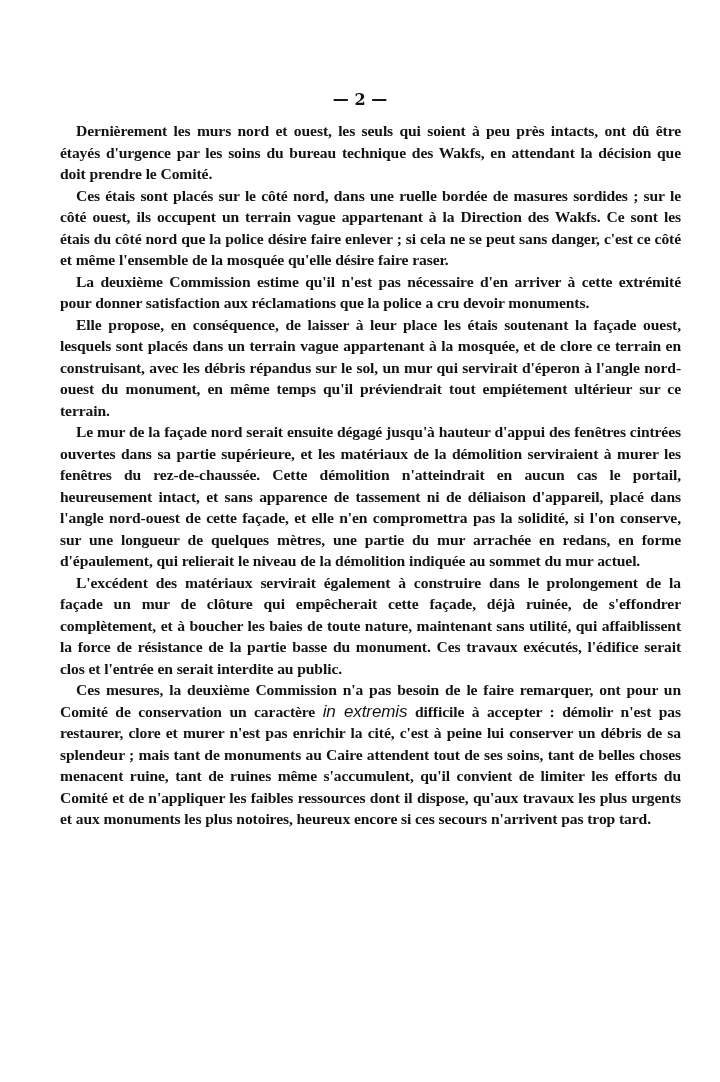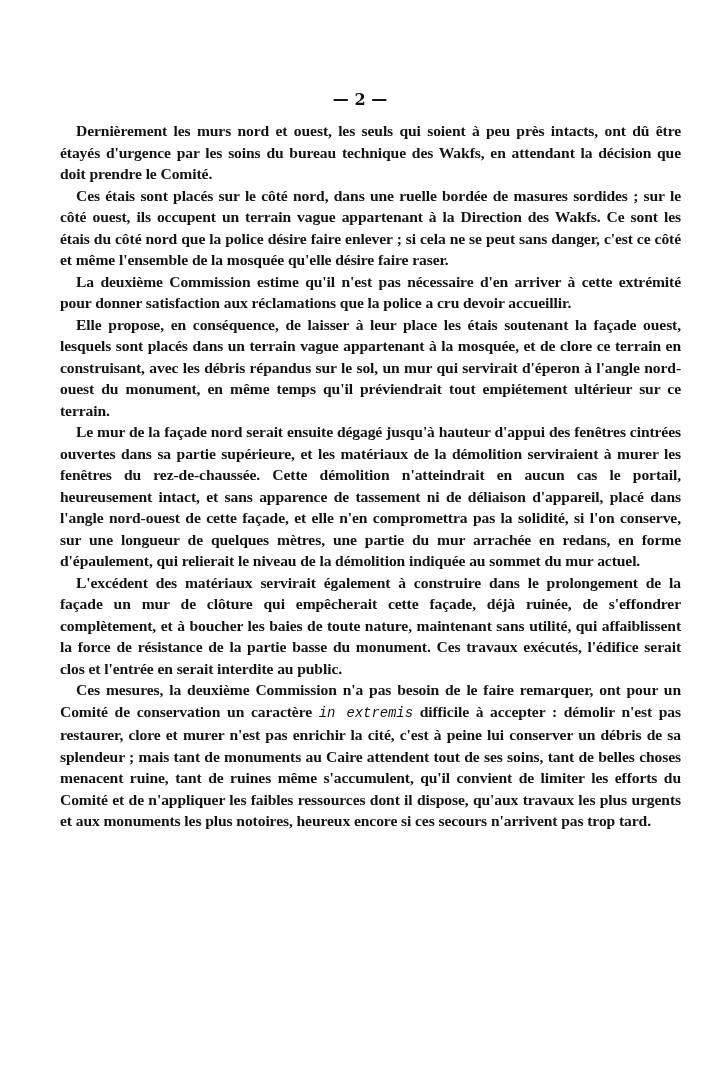--- a/index.html
+++ b/index.html
@@ -7,28 +7,28 @@
   .page-number {
     position: absolute; top: 90px; left: 0; width: 720px; text-align: center;
     font-family: "DejaVu Serif", serif; font-weight: bold; font-size: 16px; color: #111;
   }
   .text {
     position: absolute; top: 120px; left: 60px; width: 621px;
     font-family: "Liberation Serif", serif; font-size: 15.6px; line-height: 21.5px;
     color: #141414; text-align: justify; font-weight: bold; letter-spacing: -0.1px;
   }
   .text p { margin: 0; text-indent: 16px; }
-  .text em { font-style: italic; font-weight: normal; font-family: Liberation Mono, monospace; font-size: 14px; margin-top: 8px; }
+  .text em { font-style: italic; font-weight: normal; font-family: Liberation Sans, sans-serif; font-size: 17px; margin-top: 8px; }
 </style>
 </head>
 <body>
 
 <div class="page-number">— 2 —</div>
 
 <div class="text">
   <p>Dernièrement les murs nord et ouest, les seuls qui soient à peu près intacts, ont dû être étayés d'urgence par les soins du bureau technique des Wakfs, en attendant la décision que doit prendre le Comité.</p>
   <p>Ces étais sont placés sur le côté nord, dans une ruelle bordée de masures sordides ; sur le côté ouest, ils occupent un terrain vague appartenant à la Direction des Wakfs. Ce sont les étais du côté nord que la police désire faire enlever ; si cela ne se peut sans danger, c'est ce côté et même l'ensemble de la mosquée qu'elle désire faire raser.</p>
-  <p>La deuxième Commission estime qu'il n'est pas nécessaire d'en arriver à cette extrémité pour donner satisfaction aux réclamations que la police a cru devoir accueillir.</p>
+  <p>La deuxième Commission estime qu'il n'est pas nécessaire d'en arriver à cette extrémité pour donner satisfaction aux réclamations que la police a cru devoir monuments.</p>
   <p>Elle propose, en conséquence, de laisser à leur place les étais soutenant la façade ouest, lesquels sont placés dans un terrain vague appartenant à la mosquée, et de clore ce terrain en construisant, avec les débris répandus sur le sol, un mur qui servirait d'éperon à l'angle nord-ouest du monument, en même temps qu'il préviendrait tout empiétement ultérieur sur ce terrain.</p>
   <p>Le mur de la façade nord serait ensuite dégagé jusqu'à hauteur d'appui des fenêtres cintrées ouvertes dans sa partie supérieure, et les matériaux de la démolition serviraient à murer les fenêtres du rez-de-chaussée. Cette démolition n'atteindrait en aucun cas le portail, heureusement intact, et sans apparence de tassement ni de déliaison d'appareil, placé dans l'angle nord-ouest de cette façade, et elle n'en compromettra pas la solidité, si l'on conserve, sur une longueur de quelques mètres, une partie du mur arrachée en redans, en forme d'épaulement, qui relierait le niveau de la démolition indiquée au sommet du mur actuel.</p>
   <p>L'excédent des matériaux servirait également à construire dans le prolongement de la façade un mur de clôture qui empêcherait cette façade, déjà ruinée, de s'effondrer complètement, et à boucher les baies de toute nature, maintenant sans utilité, qui affaiblissent la force de résistance de la partie basse du monument. Ces travaux exécutés, l'édifice serait clos et l'entrée en serait interdite au public.</p>
   <p><span>Ces mesures, la deuxième Commission n'a pas besoin de le faire remarquer, ont pour un Comité de conservation un caractère </span><em>in extremis</em><span> difficile à accepter : démolir n'est pas restaurer, clore et murer n'est pas enrichir la cité, c'est à peine lui conserver un débris de sa splendeur ; mais tant de monuments au Caire attendent tout de ses soins, tant de belles choses menacent ruine, tant de ruines même s'accumulent, qu'il convient de limiter les efforts du Comité et de n'appliquer les faibles ressources dont il dispose, qu'aux travaux les plus urgents et aux monuments les plus notoires, heureux encore si ces secours n'arrivent pas trop tard.</span></p>
 </div>
 
 </body></html>

